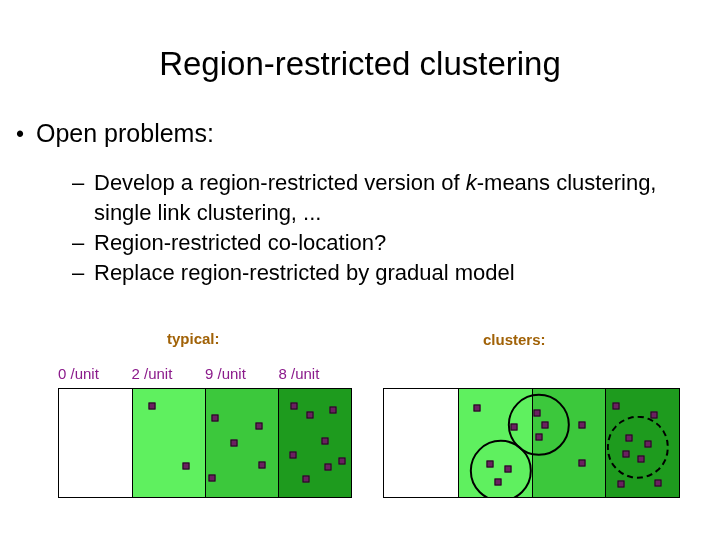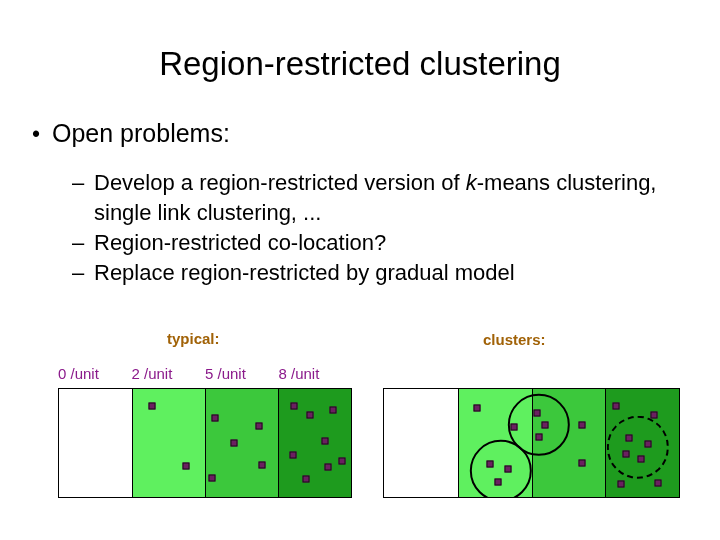--- a/index.html
+++ b/index.html
@@ -31,21 +31,21 @@
     text-align: center;
     font-size: 33px;
     line-height: 40px;
     font-weight: 400;
     letter-spacing: 0px;
   }
 
   
   .bullet-l1 {
     position: absolute;
-    left: 32px;
+    left: 16px;
     top: 117px;
     font-size: 25px;
     line-height: 32px;
     white-space: nowrap;
   }
   .bullet-l1 .dot {
     display: inline-block;
     width: 20px;
     font-size: 23px;
     vertical-align: baseline;
@@ -161,21 +161,21 @@
       <span class="dash">–</span><span>Replace region-restricted by gradual model</span>
     </div>
   </div>
 
   <div class="cap cap-typical">typical:</div>
   <div class="cap cap-clusters">clusters:</div>
 
   <div class="unit-row">
       <div class="unit-lbl" style="left: 0%; width: 25%;">0 /unit</div>
       <div class="unit-lbl" style="left: 25%; width: 25%;">2 /unit</div>
-      <div class="unit-lbl" style="left: 50%; width: 25%;">5 /unit</div>
+      <div class="unit-lbl" style="left: 50%; width: 25%;">9 /unit</div>
       <div class="unit-lbl" style="left: 75%; width: 25%;">8 /unit</div>
     </div>
 
   <div class="panel panel-left">
       <div class="band" style="left: 0%; width: 25%; background: rgb(255, 255, 255);"></div>
       <div class="band" style="left: 25%; width: 25%; background: rgb(95, 240, 95); border-left: 1px solid rgb(0, 0, 0);"></div>
       <div class="band" style="left: 50%; width: 25%; background: rgb(60, 200, 60); border-left: 1px solid rgb(0, 0, 0);"></div>
       <div class="band" style="left: 75%; width: 25%; background: rgb(30, 155, 30); border-left: 1px solid rgb(0, 0, 0);"></div>
       <div class="pt" style="left: 32%; top: 16%; background: rgb(107, 32, 96);"></div>
       <div class="pt" style="left: 43.5%; top: 71.5%; background: rgb(107, 32, 96);"></div>

